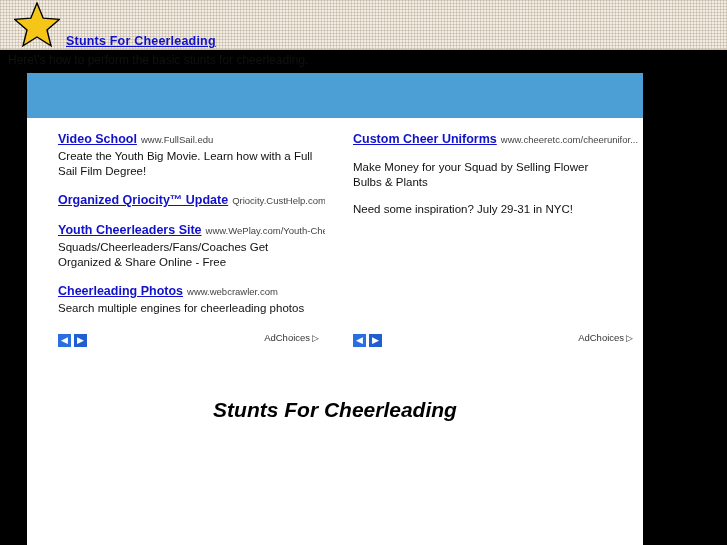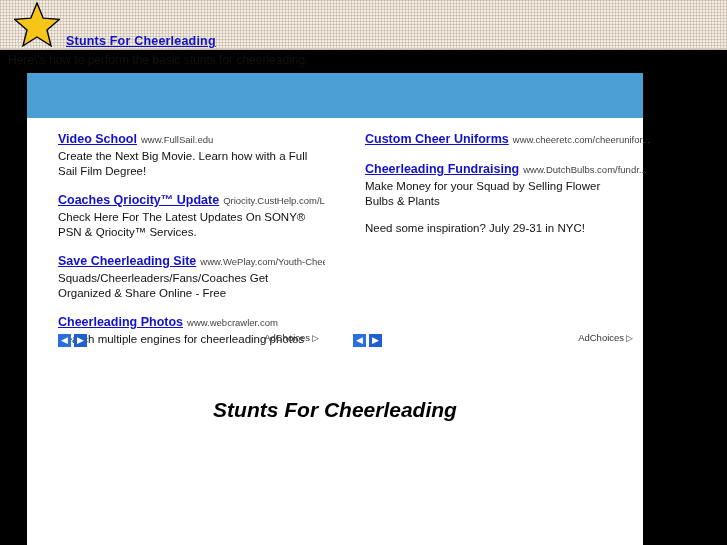--- a/index.html
+++ b/index.html
@@ -71,21 +71,20 @@
     width: 616px;
     height: 427px;
     background: #ffffff;
   }
 
   .ads-grid {
     position: absolute;
     left: 0; top: 0;
     width: 616px;
     display: flex;
-    gap: 12px;
   }
   .ad-col {
     width: 308px;
     box-sizing: border-box;
     padding: 12px 10px 0 31px;
   }
   .ad-col.right {
     padding-left: 18px;
     padding-right: 0;
   }
@@ -193,33 +192,32 @@
 <div class="ad-panel">
 
   <div class="ads-grid">
 
     <div class="ad-col left">
 
       <div class="ad-item">
         <div class="ad-head">
           <span class="ad-title">Video School</span><span class="ad-url">www.FullSail.edu</span>
         </div>
-        <div class="ad-desc">Create the Next Big Movie. Learn how with a Full Sail Film Degree!</div>
-      </div>
-
-      <div class="ad-item">
-        <div class="ad-head">
-          <span class="ad-title">Coaches Qriocity™ Update</span><span class="ad-url">Qriocity.CustHelp.com/Latest...</span>
-        </div>
-        <div class="ad-desc">Check Here For The Latest Updates On SONY® PSN &amp; Qriocity™ Services.</div>
-      </div>
-
-      <div class="ad-item">
-        <div class="ad-head">
-          <span class="ad-title">Save Cheerleading Site</span><span class="ad-url">www.WePlay.com/Youth-Chee...</span>
+        <div class="ad-desc">Create the Youth Big Movie. Learn how with a Full Sail Film Degree!</div>
+      </div>
+
+      <div class="ad-item">
+        <div class="ad-head">
+          <span class="ad-title">Organized Qriocity™ Update</span><span class="ad-url">Qriocity.CustHelp.com/Latest...</span>
+        </div>
+      </div>
+
+      <div class="ad-item">
+        <div class="ad-head">
+          <span class="ad-title">Youth Cheerleaders Site</span><span class="ad-url">www.WePlay.com/Youth-Chee...</span>
         </div>
         <div class="ad-desc">Squads/Cheerleaders/Fans/Coaches Get Organized &amp; Share Online - Free</div>
       </div>
 
       <div class="ad-item gap">
         <div class="ad-head">
           <span class="ad-title">Cheerleading Photos</span><span class="ad-url">www.webcrawler.com</span>
         </div>
         <div class="ad-desc">Search multiple engines for cheerleading photos</div>
       </div>
@@ -229,23 +227,20 @@
     <div class="ad-col right">
 
       <div class="ad-item">
         <div class="ad-head">
           <span class="ad-title">Custom Cheer Uniforms</span><span class="ad-url">www.cheeretc.com/cheerunifor...</span>
         </div>
       </div>
 
 
       <div class="ad-item">
-        <div class="ad-head">
-          <span class="ad-title">Cheerleading Fundraising</span><span class="ad-url">www.DutchBulbs.com/fundr...</span>
-        </div>
         <div class="ad-desc">Make Money for your Squad by Selling Flower Bulbs &amp; Plants</div>
       </div>
 
       <div class="ad-item gap">
         <div class="ad-desc">Need some inspiration? July 29-31 in NYC!</div>
       </div>
 
     </div>
   </div>
 

